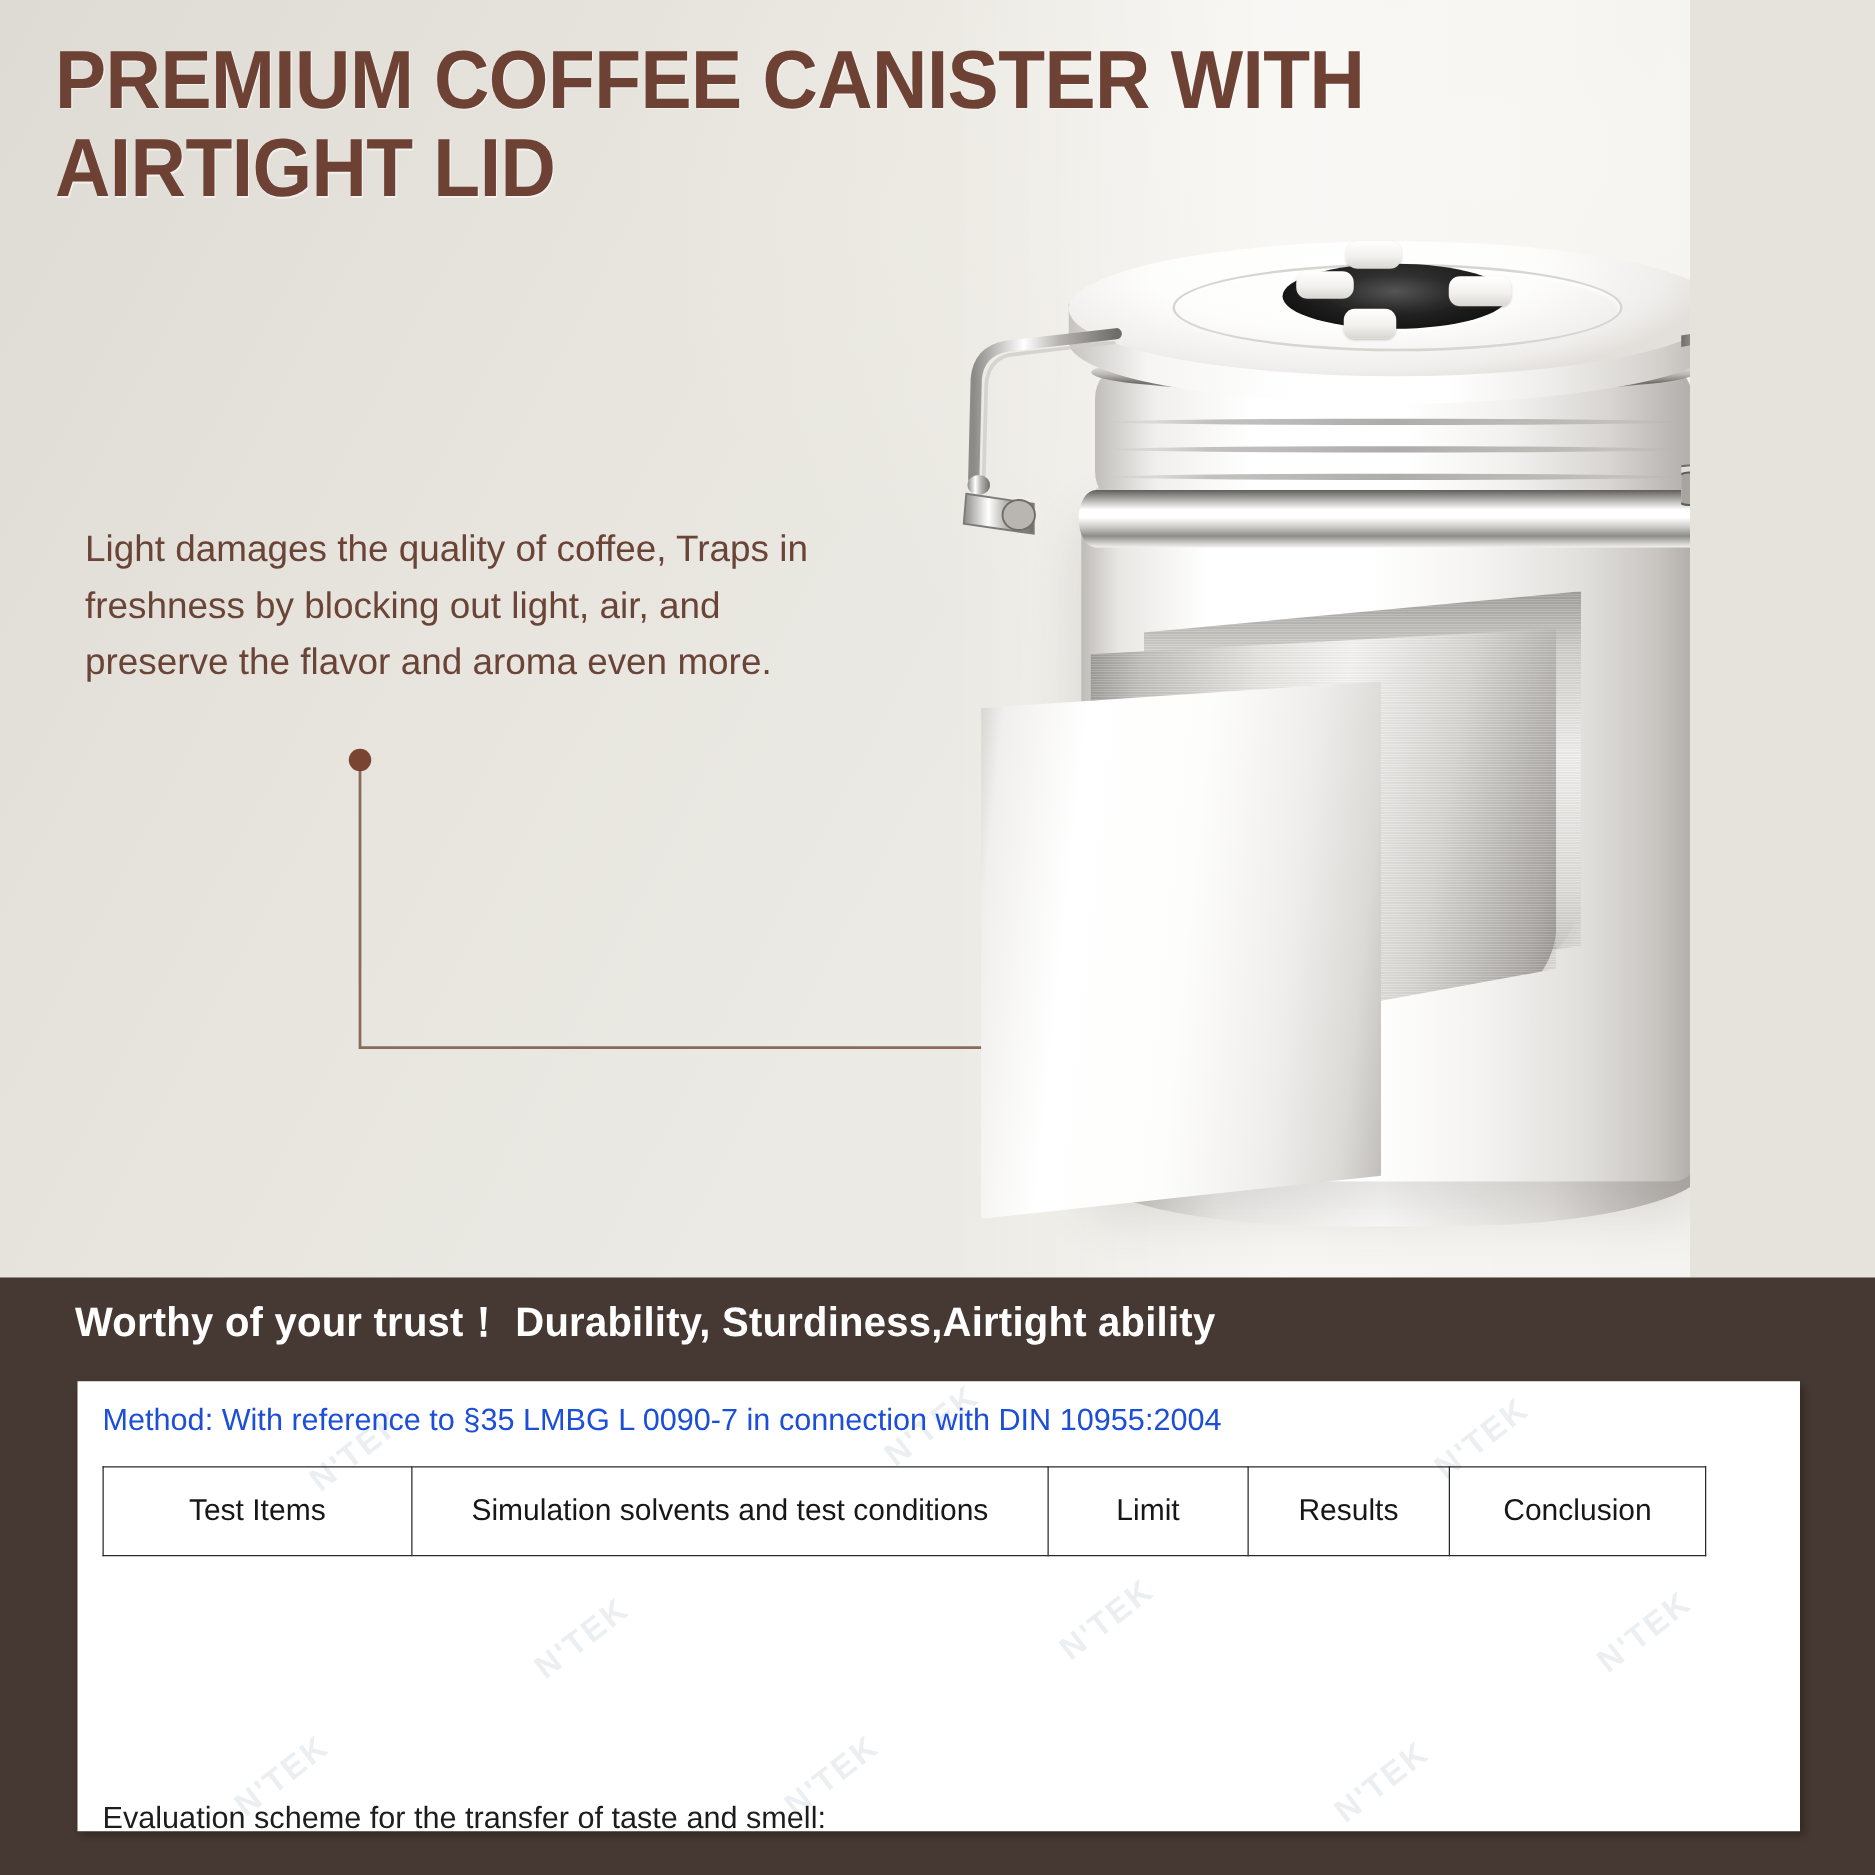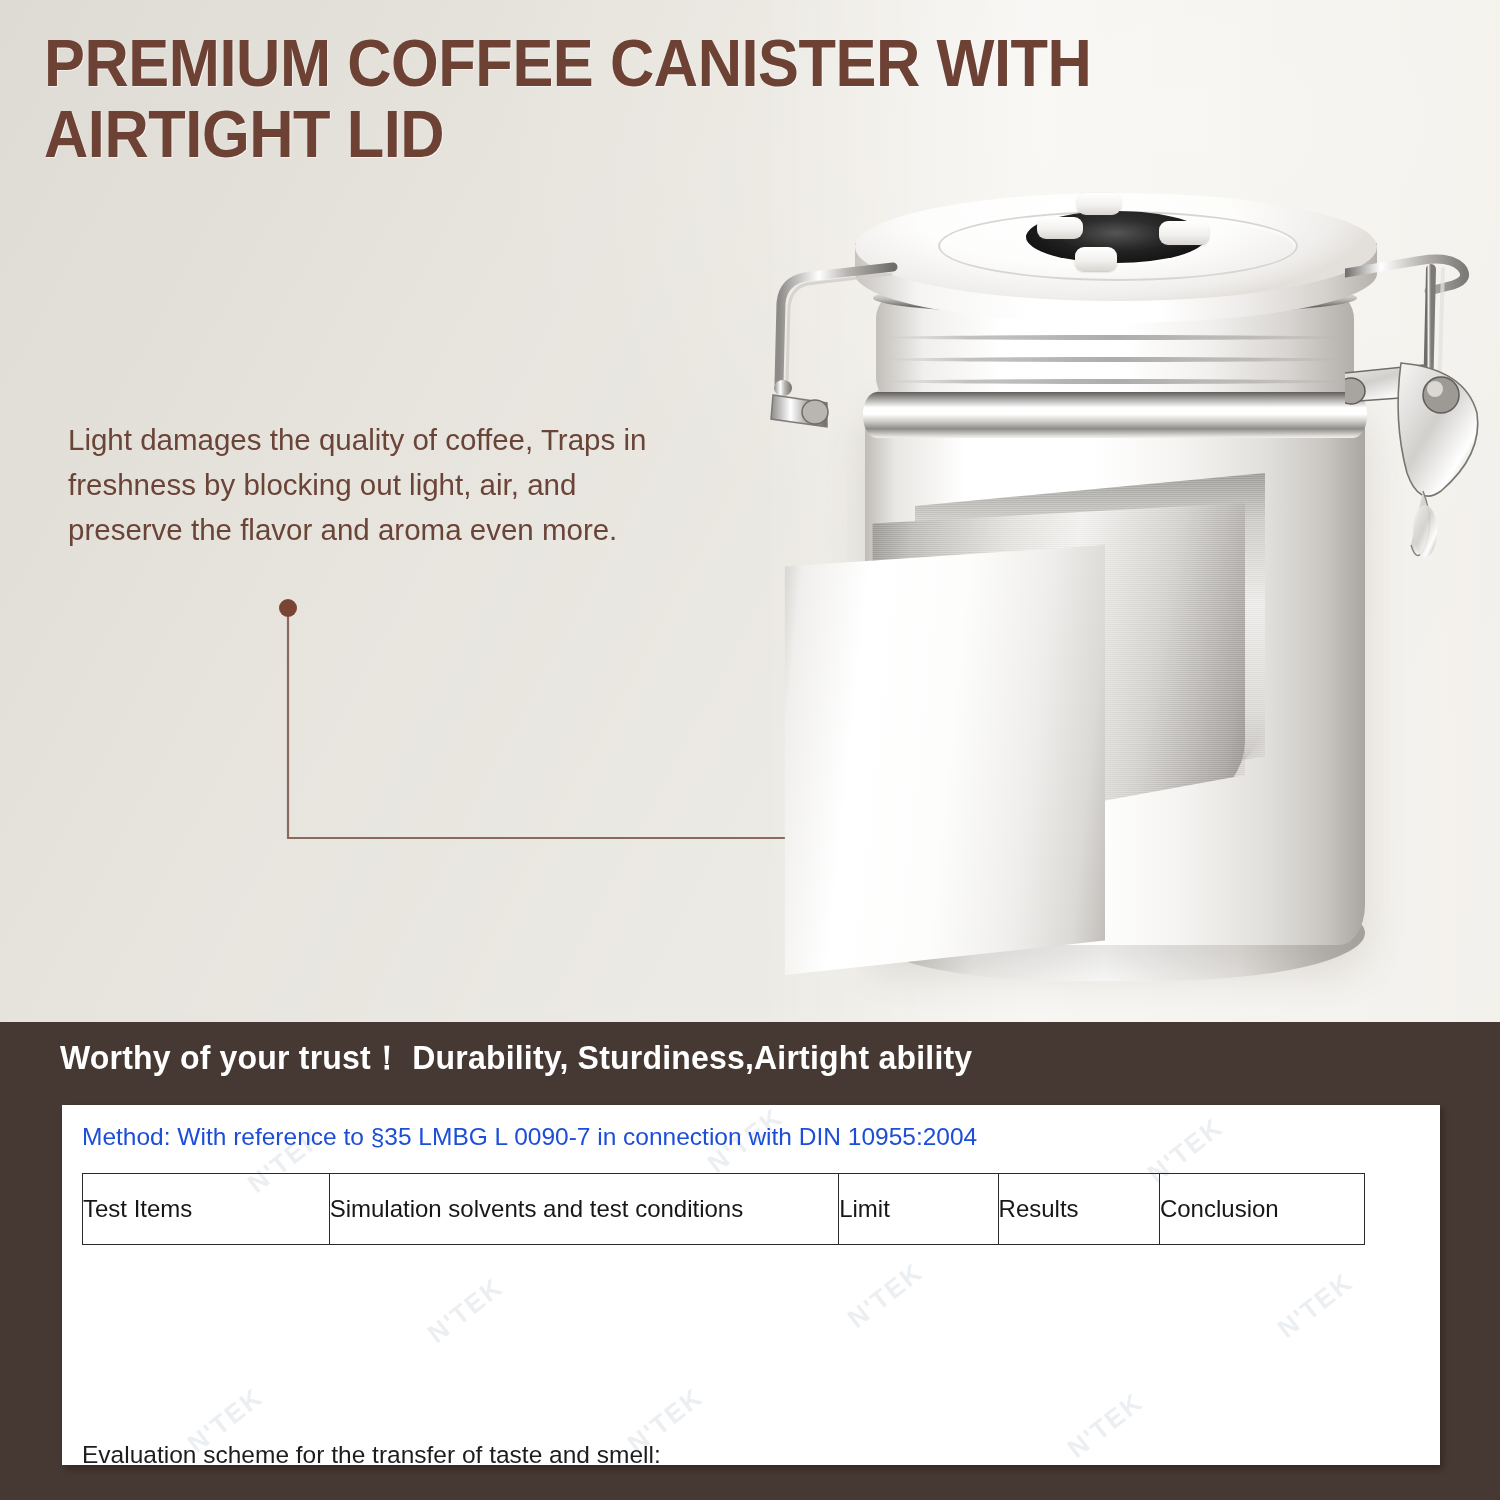--- a/index.html
+++ b/index.html
@@ -6,21 +6,21 @@
   body{
     width:1500px;height:1500px;
     font-family:"Liberation Sans", sans-serif;
     background:#e6e3dd;
     overflow:hidden;
   }
   .page{position:relative;width:1500px;height:1500px;overflow:hidden;}
 
   
   .top-panel{
-    position:absolute;left:0;top:0;width:1500px;height:1022px;
+    position:absolute;left:0;top:0;width:1352px;height:1022px;
     background:
       radial-gradient(ellipse 1100px 760px at 1180px 120px, #f3f0ea 0%, rgba(243,240,234,0) 62%),
       linear-gradient(118deg, #dedbd4 0%, #e7e4de 30%, #eceae4 60%, #efece6 100%);
     overflow:hidden;
   }
   
   .light-band{
     position:absolute;left:760px;top:0;width:760px;height:1022px;
     background:linear-gradient(90deg, rgba(255,255,255,0) 0%, rgba(255,255,255,.55) 35%, rgba(255,255,255,.25) 100%);
     pointer-events:none;
@@ -206,20 +206,21 @@
     font-size:24.5px;color:#1d4ed8;white-space:nowrap;
   }
   table.ttab{
     position:absolute;left:20px;top:68px;
     width:1283px;
     border-collapse:collapse;
     table-layout:fixed;
   }
   table.ttab td{
     border:1.6px solid #2a2a2a;
+    text-align:center;
     font-size:24px;
     color:#171717;
     padding:0;
     height:58px;
     line-height:58px;
     white-space:nowrap;
   }
   table.ttab tr.hdr td{height:70px;line-height:70px;}
   col.c1{width:243px;}
   col.c2{width:502px;}

